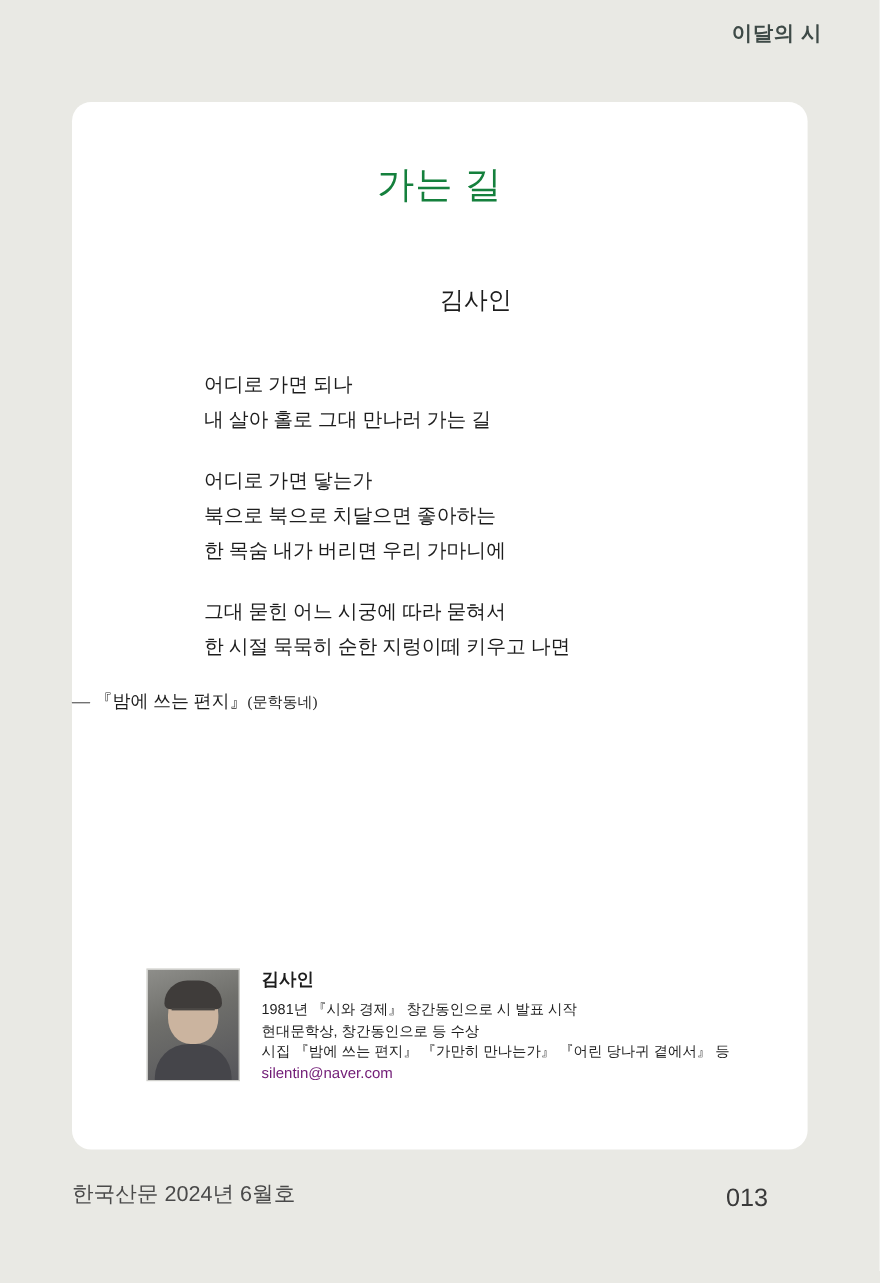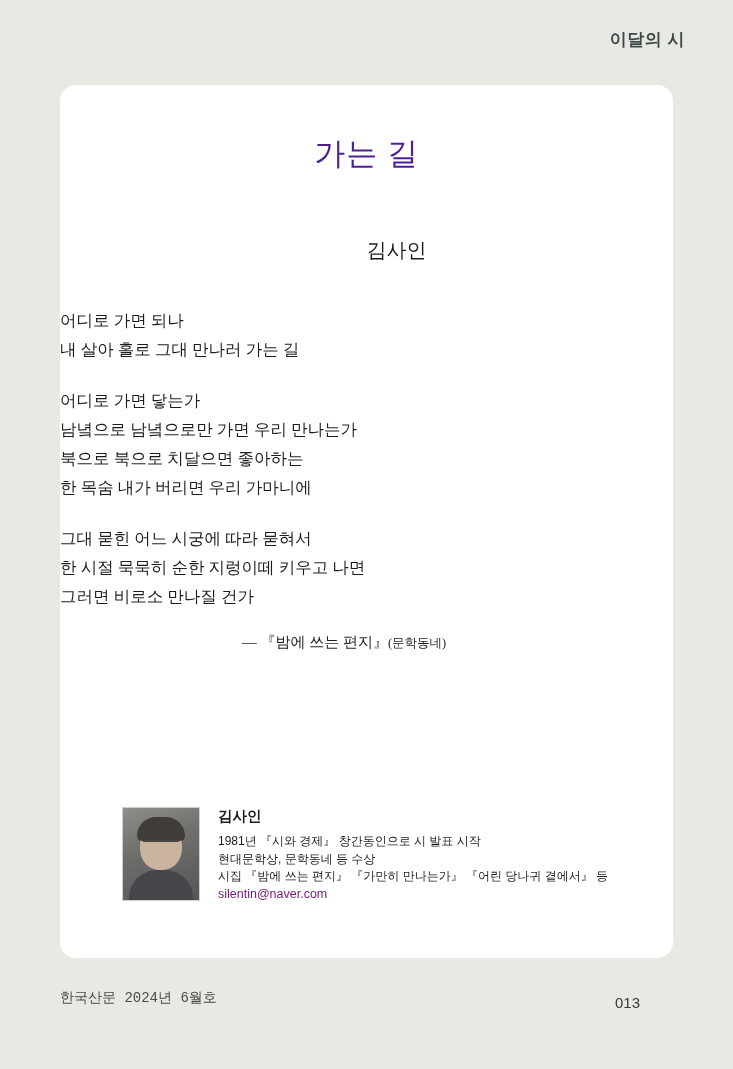--- a/index.html
+++ b/index.html
@@ -19,21 +19,21 @@
   .page {
     position: relative;
     width: 733px;
     height: 1069px;
     box-sizing: border-box;
   }
 
   
   .header {
     position: absolute;
-    top: 28px;
+    top: 16px;
     right: 48px;
     font-family: "Liberation Sans", sans-serif;
     font-weight: bold;
     font-size: 17px;
     letter-spacing: 0.5px;
     color: #3e4a47;
   }
 
   
   .card {
@@ -45,49 +45,50 @@
     background: #ffffff;
     border-radius: 16px;
     box-sizing: border-box;
   }
 
   .poem-title {
     text-align: center;
     margin-top: 48px;
     font-size: 31px;
     font-family: "Liberation Serif", serif;
-    color: #4c1d95;
+    color: #15803d;
     letter-spacing: 1px;
   }
 
   .poet-name {
     text-align: center;
     margin-top: 62px;
     margin-right: 0;
     font-size: 20px;
     color: #1d1d1d;
     padding-left: 60px;
   }
 
   .poem-body {
     margin-top: 42px;
+    padding-left: 110px;
     font-size: 16.5px;
     line-height: 29px;
     color: #1d1d1d;
   }
   .stanza {
     margin-bottom: 22px;
   }
   .stanza .line {
     white-space: pre;
   }
 
   .source {
     margin-top: 6px;
-    text-align: center;
+    text-align: left;
     padding-right: 45px;
     font-size: 15px;
     color: #1d1d1d;
   }
   .source .pub {
     font-size: 12.5px;
   }
 
   
   .bio {
@@ -159,30 +160,30 @@
     font-size: 12.5px;
     line-height: 17.5px;
     color: #701a75;
   }
 
   
   .footer-left {
     position: absolute;
     left: 60px;
     bottom: 62px;
-    font-family: Liberation Mono, monospace;
-    font-size: 14px;
+    font-family: Liberation Sans, sans-serif;
+    font-size: 18px;
     color: #4a4a4a;
   }
   .footer-page {
     position: absolute;
     right: 93px;
     bottom: 58px;
     font-family: "Liberation Sans", sans-serif;
-    font-size: 15px;
+    font-size: 21px;
     color: #3a3a3a;
   }
 </style>
 </head>
 <body>
 
 <div class="page">
 
   <div class="header">이달의 시</div>
 
@@ -194,50 +195,48 @@
 
     <div class="poem-body">
 
       <div class="stanza">
         <div class="line">어디로 가면 되나</div>
         <div class="line">내 살아 홀로 그대 만나러 가는 길</div>
       </div>
 
       <div class="stanza">
         <div class="line">어디로 가면 닿는가</div>
-        <div class="line">남녘으로 남녘으로만 가면 우리 만나는가</div>
         <div class="line">북으로 북으로 치달으면 좋아하는</div>
         <div class="line">한 목숨 내가 버리면 우리 가마니에</div>
       </div>
 
       <div class="stanza">
         <div class="line">그대 묻힌 어느 시궁에 따라 묻혀서</div>
         <div class="line">한 시절 묵묵히 순한 지렁이떼 키우고 나면</div>
-        <div class="line">그러면 비로소 만나질 건가</div>
       </div>
 
 
     </div>
 
     <div class="source">
       <span>—</span>
       <span>『밤에 쓰는 편지』</span><span class="pub">(문학동네)</span>
     </div>
 
     <div class="bio">
       <div class="bio-photo">
         <div class="face"></div>
         <div class="hair"></div>
         <div class="glasses"></div>
         <div class="body"></div>
       </div>
       <div class="bio-text">
         <div class="bio-name">김사인</div>
         <div class="bio-line">1981년 『시와 경제』 창간동인으로 시 발표 시작</div>
-        <div class="bio-line">현대문학상, 문학동네 등 수상</div>
+        <div class="bio-line">현대문학상, 창간동인으로 등 수상</div>
         <div class="bio-line">시집 『밤에 쓰는 편지』 『가만히 만나는가』 『어린 당나귀 곁에서』 등</div>
         <div class="bio-email">silentin@naver.com</div>
       </div>
     </div>
 
   </div>
 
   <div class="footer-left">한국산문 2024년 6월호</div>
   <div class="footer-page">013</div>
 

